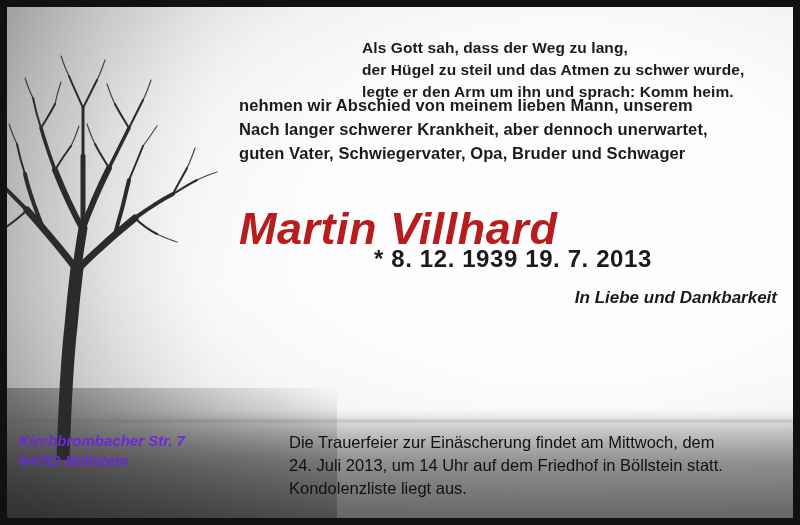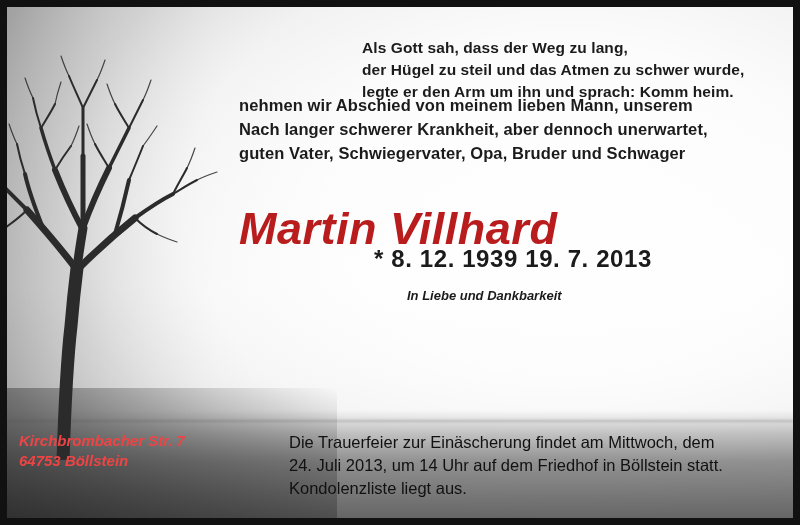--- a/index.html
+++ b/index.html
@@ -157,22 +157,22 @@
     text-align: center;
     font-size: 24px;
     font-weight: 700;
     letter-spacing: 0.6px;
   }
   .gratitude {
     position: absolute;
     left: 400px;
     top: 281px;
     width: 370px;
-    text-align: left;
-    font-size: 13px;
+    text-align: right;
+    font-size: 17px;
     font-weight: 700;
     font-style: italic;
   }
   .family {
     position: absolute;
     left: 400px;
     top: 303px;
     width: 370px;
     text-align: center;
     font-size: 16.5px;
@@ -182,21 +182,21 @@
   .family div { white-space: nowrap; }
   .address {
     position: absolute;
     left: 12px;
     top: 424px;
     width: 224px;
     font-size: 15px;
     font-weight: 700;
     font-style: italic;
     line-height: 1.33;
-    color: #ef4444;
+    color: #6d28d9;
   }
   .ceremony {
     position: absolute;
     left: 238px;
     top: 424px;
     width: 542px;
     font-size: 16.5px;
     font-weight: 400;
     line-height: 1.38;
     color: #111111;

